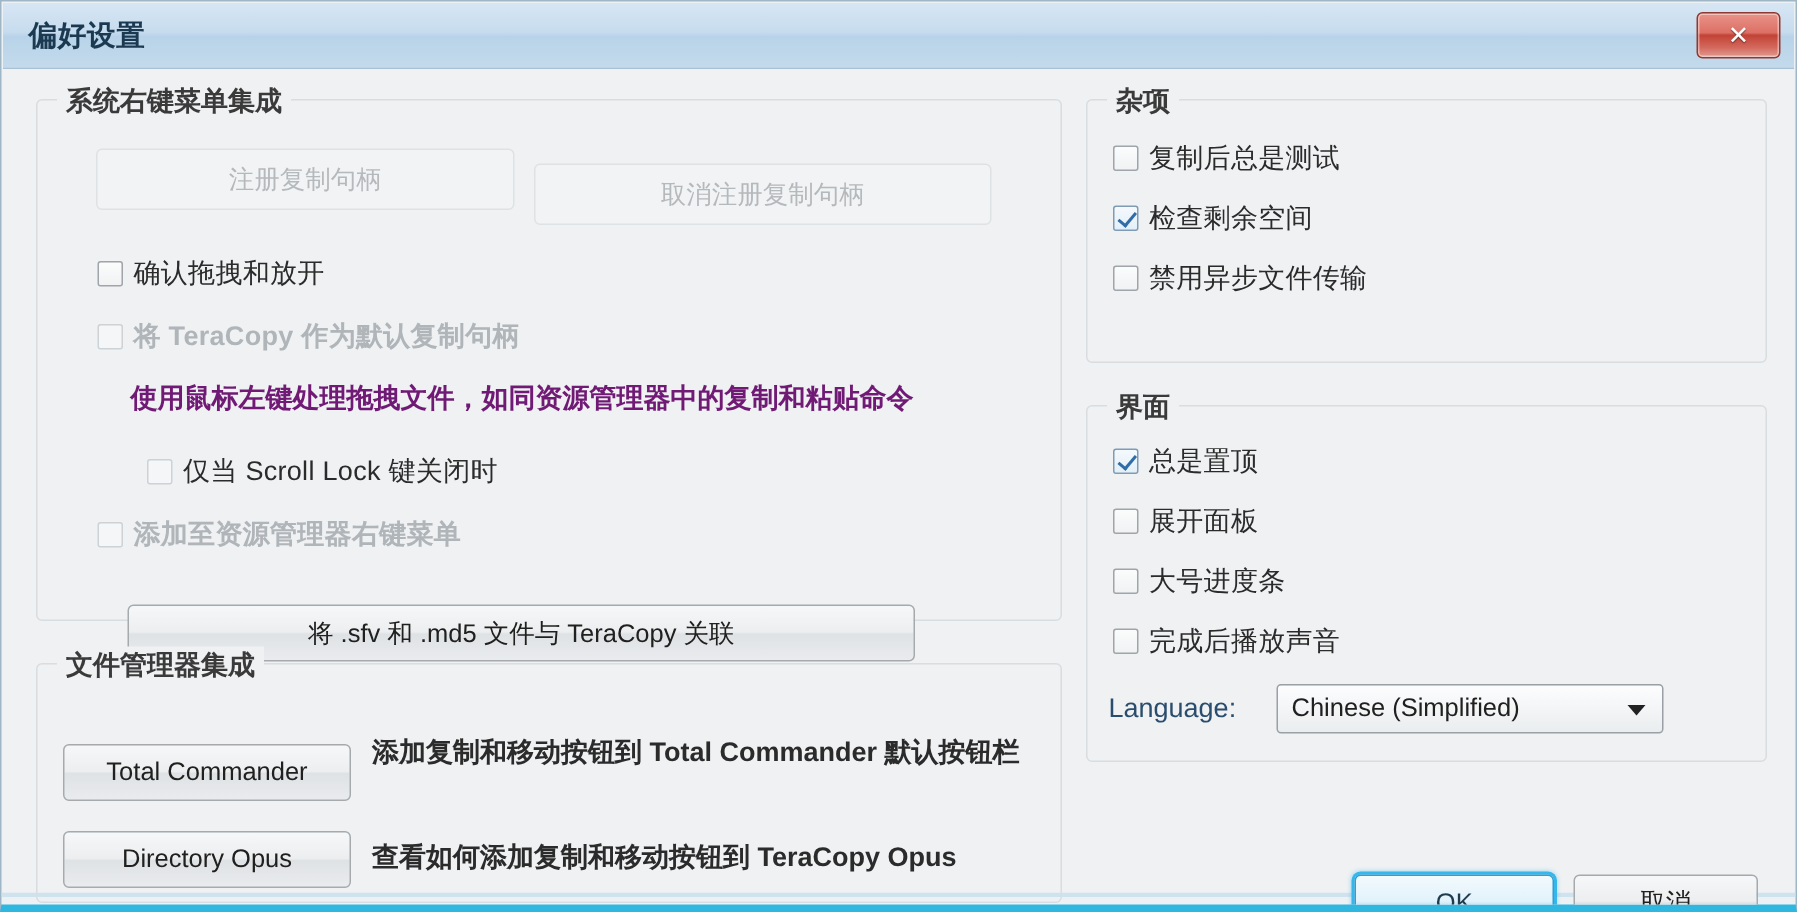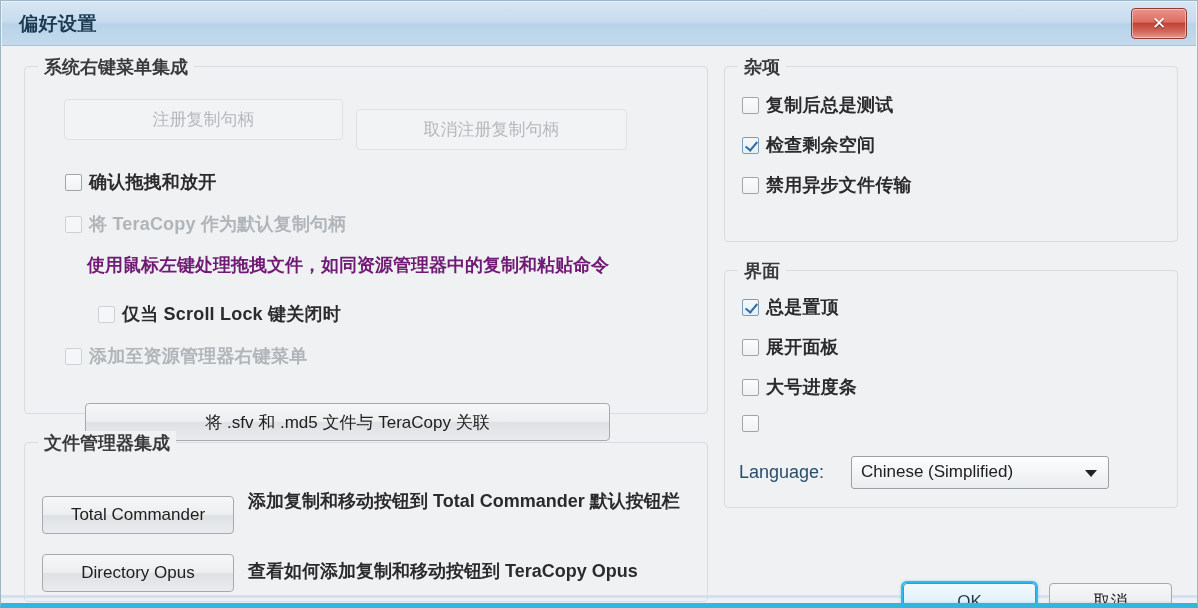--- a/index.html
+++ b/index.html
@@ -131,21 +131,21 @@
     cursor: default;
   }
   .btn.default {
     border: 1px solid #2e9fd4;
     background: linear-gradient(to bottom, #f2fafd 0%, #e2f2fb 48%, #cfe9f8 52%, #ddf0fb 100%);
     box-shadow: 0 0 0 2px #36b6ea, 0 0 3px 2px rgba(54,182,234,0.45);
     color: #1d3c4e;
   }
 
   #btn-register   { left: 39px;  top: 32px;  width: 279px; height: 41px; }
-  #btn-unregister { left: 331px; top: 42px;  width: 271px; height: 41px; }
+  #btn-unregister { left: 331px; top: 42px;  width: 305px; height: 41px; }
   #btn-associate  { left: 60px;  top: 336px; width: 525px; height: 38px; }
   #btn-totalcmd   { left: 40px;  top: 450px; width: 192px; height: 38px; }
   #btn-diropus    { left: 40px;  top: 508px; width: 192px; height: 38px; }
   #btn-ok         { left: 901px; top: 537px; width: 133px; height: 37px; }
   #btn-cancel     { left: 1047px;top: 537px; width: 123px; height: 37px; }
 
   
   .cbrow {
     position: absolute;
     display: flex;
@@ -178,21 +178,21 @@
     border: solid #2f6ca8;
     border-width: 0 2.4px 2.4px 0;
     transform: rotate(40deg);
   }
   .cbox.disabled {
     border: 1px solid #cdd2d6;
     background: #f4f6f7;
   }
   .cblabel {
     font-size: 18px;
-    font-weight: bold;
+    font-weight: normal;
     color: #2b2b2b;
     letter-spacing: 0.2px;
   }
   .cblabel.disabled { color: #b0b5b9; font-weight: bold; }
 
   
   #cb-confirm-drag   { left: 40px; top: 103px; }
   #cb-default-handle { left: 40px; top: 145px; }
   #cb-scrolllock     { left: 73px; top: 235px; }
   #cb-explorer-menu  { left: 40px; top: 277px; }
@@ -354,20 +354,21 @@
         <span class="cblabel">展开面板</span>
       </div>
 
       <div class="cbrow" id="cb-bigprogress">
         <span class="cbox"></span>
         <span class="cblabel">大号进度条</span>
       </div>
 
       <div class="cbrow" id="cb-playsound">
         <span class="cbox"></span>
+        <span class="cblabel">完成后播放声音</span>
       </div>
 
       <div class="lang-label">Language:</div>
       <div class="combo">
         <span class="combo-value">Chinese (Simplified)</span>
         <span class="combo-arrow"></span>
       </div>
     </div>
 
     <div class="btn default" id="btn-ok">OK</div>

